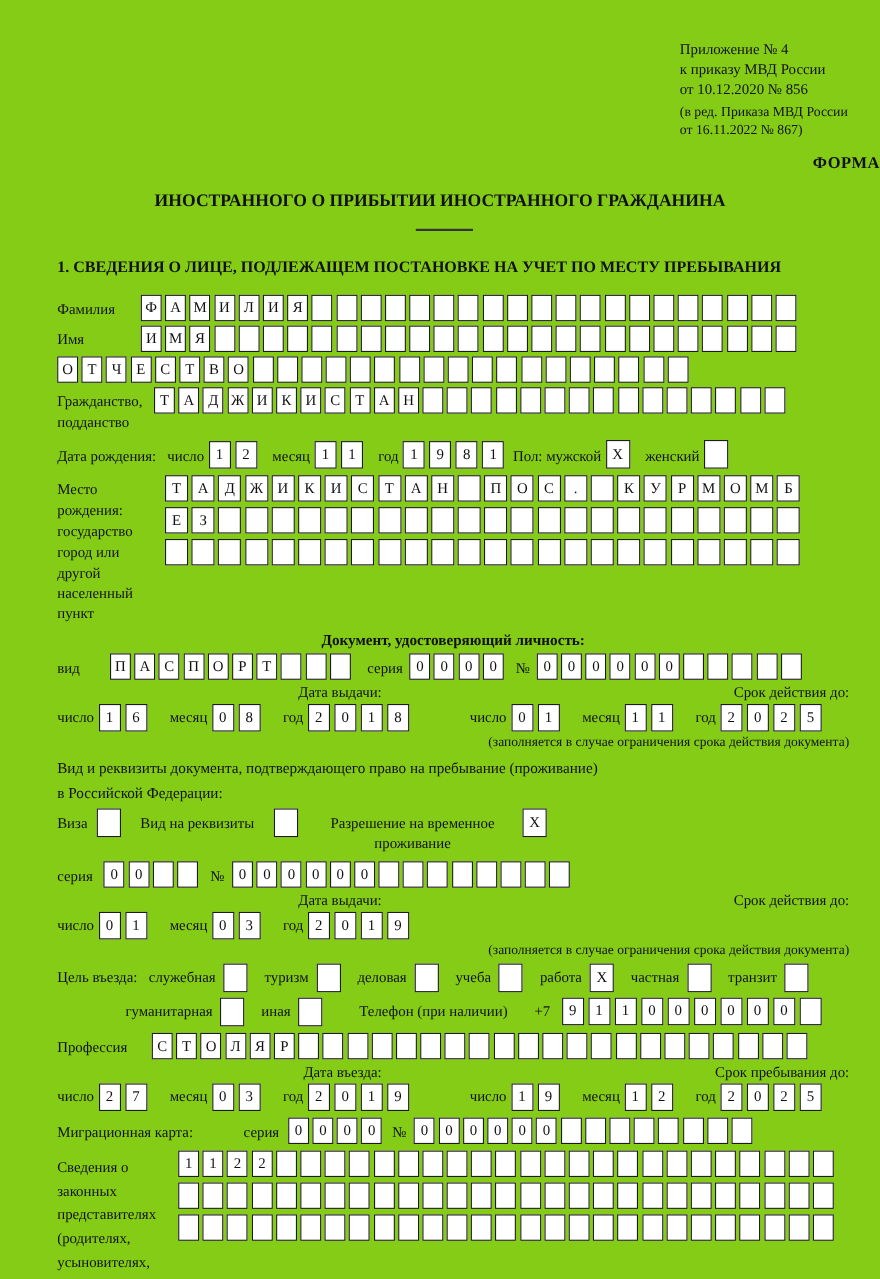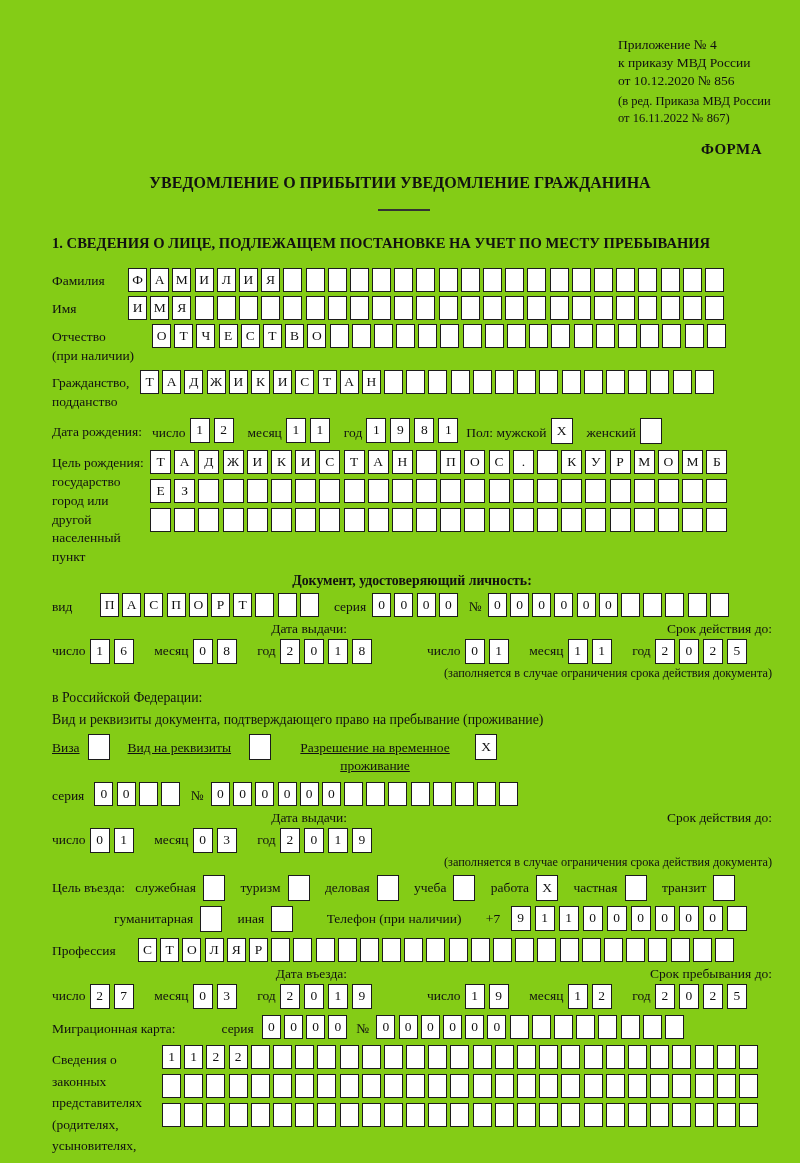--- a/index.html
+++ b/index.html
@@ -5,21 +5,21 @@
   * { box-sizing: border-box; margin: 0; padding: 0; }
   body { background: #888; font-family: "Liberation Serif", serif; color: #111; }
   .page {
     position: relative; width: 800px; height: 1163px; margin: 0 auto;
     background: #84cc16; overflow: hidden;
     font-family: "Liberation Serif", serif;
   }
   
   .annex { margin: 36px 20px 0 618px; font-size: 13.5px; line-height: 1.32; }
   .annex .amend { font-size: 12.5px; margin-top: 4px; line-height: 1.3; }
-  .forma { text-align: right; padding-right: 38px; margin-top: 15px; font-weight: bold; font-size: 15px; letter-spacing: .5px; }
+  .forma { text-align: right; margin-top: 15px; font-weight: bold; font-size: 15px; letter-spacing: .5px; }
   .title { text-align: center; margin-top: 13px; font-weight: bold; font-size: 16px; line-height: 1.45; }
   .blank-line { display: inline-block; width: 52px; border-bottom: 2px solid #333; margin-left: 8px; vertical-align: baseline; }
   .section-heading { margin: 18px 28px 0 52px; font-weight: bold; font-size: 14.6px; }
 
   
   .fbody { margin: 0 28px 0 52px; font-size: 13.5px; }
   .frow { display: flex; align-items: flex-start; margin-top: 4px; }
   .flabel { padding-top: 4px; flex-shrink: 0; line-height: 1.4; }
   .w76 { width: 76px; } .w100 { width: 100px; } .w88 { width: 88px; }
   .w98 { width: 98px; } .w48 { width: 48px; } .w86 { width: 86px; } .w104 { width: 104px; }
@@ -48,21 +48,21 @@
   .dateheading { text-align: right; font-size: 13.5px; }
   .datecol-l .dateheading { padding-right: 80px; }
   .daterow { margin-top: 2px; white-space: nowrap; }
   .dlabel { display: inline-block; margin-right: 4px; font-size: 13.5px; vertical-align: top; padding-top: 4px; }
   .dgap { display: inline-block; width: 10px; }
   .note { text-align: right; font-size: 12.3px; margin-top: 2px; }
 
   .plain { line-height: 1.55; margin-top: 6px; font-size: 13.8px; }
 
   .cbrow { display: flex; align-items: flex-start; margin-top: 4px; }
-  .cbitem { display: flex; align-items: flex-start; text-decoration: underline; }
+  .cbitem { display: flex; align-items: flex-start; }
   .cblabel { padding-top: 5px; line-height: 1.3; }
   .cblabel.centered { text-align: center; }
   .gap8 { width: 8px; flex-shrink: 0; } .gap14 { width: 14px; flex-shrink: 0; } .gap18 { width: 18px; flex-shrink: 0; }
 
   .inlinerow { margin-top: 5px; white-space: nowrap; }
   .inlinerow .ilabel { display: inline-block; vertical-align: top; padding-top: 5px; margin-right: 7px; }
   .inlinerow .checkbox { margin-right: 12px; }
 </style>
 </head>
 <body>
@@ -75,43 +75,39 @@
     <div>от 10.12.2020 № 856</div>
     <div class="amend">
       <div>(в ред. Приказа МВД России</div>
       <div>от 16.11.2022 № 867)</div>
     </div>
   </div>
 
   <div class="forma">ФОРМА</div>
 
   <div class="title">
-    <div>УВЕДОМЛЕНИЕ О ПРИБЫТИИ УВЕДОМЛЕНИЕ ГРАЖДАНИНА</div>
+    <div>ИНОСТРАННОГО О ПРИБЫТИИ ИНОСТРАННОГО ГРАЖДАНИНА</div>
     <div><span class="blank-line"></span></div>
   </div>
 
   <div class="section-heading">1. СВЕДЕНИЯ О ЛИЦЕ, ПОДЛЕЖАЩЕМ ПОСТАНОВКЕ НА УЧЕТ ПО МЕСТУ ПРЕБЫВАНИЯ</div>
 
   <div class="fbody">
 
     <div class="frow" style="margin-top:16px;">
       <span class="flabel w76">Фамилия</span>
       <span class="cells"><span class="cell">Ф</span><span class="cell">А</span><span class="cell">М</span><span class="cell">И</span><span class="cell">Л</span><span class="cell">И</span><span class="cell">Я</span><span class="cell"></span><span class="cell"></span><span class="cell"></span><span class="cell"></span><span class="cell"></span><span class="cell"></span><span class="cell"></span><span class="cell"></span><span class="cell"></span><span class="cell"></span><span class="cell"></span><span class="cell"></span><span class="cell"></span><span class="cell"></span><span class="cell"></span><span class="cell"></span><span class="cell"></span><span class="cell"></span><span class="cell"></span><span class="cell"></span></span>
     </div>
 
     <div class="frow">
       <span class="flabel w76">Имя</span>
       <span class="cells"><span class="cell">И</span><span class="cell">М</span><span class="cell">Я</span><span class="cell"></span><span class="cell"></span><span class="cell"></span><span class="cell"></span><span class="cell"></span><span class="cell"></span><span class="cell"></span><span class="cell"></span><span class="cell"></span><span class="cell"></span><span class="cell"></span><span class="cell"></span><span class="cell"></span><span class="cell"></span><span class="cell"></span><span class="cell"></span><span class="cell"></span><span class="cell"></span><span class="cell"></span><span class="cell"></span><span class="cell"></span><span class="cell"></span><span class="cell"></span><span class="cell"></span></span>
     </div>
 
     <div class="frow">
-      <span class="flabel w100">
-        <span>Отчество</span><br>
-        <span>(при наличии)</span>
-      </span>
       <span class="cells"><span class="cell">О</span><span class="cell">Т</span><span class="cell">Ч</span><span class="cell">Е</span><span class="cell">С</span><span class="cell">Т</span><span class="cell">В</span><span class="cell">О</span><span class="cell"></span><span class="cell"></span><span class="cell"></span><span class="cell"></span><span class="cell"></span><span class="cell"></span><span class="cell"></span><span class="cell"></span><span class="cell"></span><span class="cell"></span><span class="cell"></span><span class="cell"></span><span class="cell"></span><span class="cell"></span><span class="cell"></span><span class="cell"></span><span class="cell"></span><span class="cell"></span></span>
     </div>
 
     <div class="frow">
       <span class="flabel w88">
         <span>Гражданство,</span><br>
         <span>подданство</span>
       </span>
       <span class="cells"><span class="cell">Т</span><span class="cell">А</span><span class="cell">Д</span><span class="cell">Ж</span><span class="cell">И</span><span class="cell">К</span><span class="cell">И</span><span class="cell">С</span><span class="cell">Т</span><span class="cell">А</span><span class="cell">Н</span><span class="cell"></span><span class="cell"></span><span class="cell"></span><span class="cell"></span><span class="cell"></span><span class="cell"></span><span class="cell"></span><span class="cell"></span><span class="cell"></span><span class="cell"></span><span class="cell"></span><span class="cell"></span><span class="cell"></span><span class="cell"></span><span class="cell"></span></span>
     </div>
@@ -127,21 +123,21 @@
       <span class="dlabel">год</span>
       <span class="dcells"><span class="cell">1</span><span class="cell">9</span><span class="cell">8</span><span class="cell">1</span></span>
       <span class="dlabel" style="margin-left:4px;">Пол: мужской</span>
       <span class="checkbox"><span class="cell">X</span></span>
       <span class="dlabel" style="margin-left:14px;">женский</span>
       <span class="checkbox"><span class="cell"></span></span>
     </div>
 
     <div class="frow mt6">
       <span class="flabel w98">
-        <span>Цель рождения:</span><br>
+        <span>Место рождения:</span><br>
         <span>государство</span><br>
         <span>город или другой</span><br>
         <span>населенный пункт</span>
       </span>
       <span class="stack wide">
         <span class="cells"><span class="cell">Т</span><span class="cell">А</span><span class="cell">Д</span><span class="cell">Ж</span><span class="cell">И</span><span class="cell">К</span><span class="cell">И</span><span class="cell">С</span><span class="cell">Т</span><span class="cell">А</span><span class="cell">Н</span><span class="cell"></span><span class="cell">П</span><span class="cell">О</span><span class="cell">С</span><span class="cell">.</span><span class="cell"></span><span class="cell">К</span><span class="cell">У</span><span class="cell">Р</span><span class="cell">М</span><span class="cell">О</span><span class="cell">М</span><span class="cell">Б</span></span>
         <span class="cells"><span class="cell">Е</span><span class="cell">З</span><span class="cell"></span><span class="cell"></span><span class="cell"></span><span class="cell"></span><span class="cell"></span><span class="cell"></span><span class="cell"></span><span class="cell"></span><span class="cell"></span><span class="cell"></span><span class="cell"></span><span class="cell"></span><span class="cell"></span><span class="cell"></span><span class="cell"></span><span class="cell"></span><span class="cell"></span><span class="cell"></span><span class="cell"></span><span class="cell"></span><span class="cell"></span><span class="cell"></span></span>
         <span class="cells"><span class="cell"></span><span class="cell"></span><span class="cell"></span><span class="cell"></span><span class="cell"></span><span class="cell"></span><span class="cell"></span><span class="cell"></span><span class="cell"></span><span class="cell"></span><span class="cell"></span><span class="cell"></span><span class="cell"></span><span class="cell"></span><span class="cell"></span><span class="cell"></span><span class="cell"></span><span class="cell"></span><span class="cell"></span><span class="cell"></span><span class="cell"></span><span class="cell"></span><span class="cell"></span><span class="cell"></span></span>
       </span>
     </div>
@@ -177,22 +173,22 @@
             <span class="dlabel">месяц</span><span class="dcells"><span class="cell">1</span><span class="cell">1</span></span>
             <span class="dgap"></span>
             <span class="dlabel">год</span><span class="dcells"><span class="cell">2</span><span class="cell">0</span><span class="cell">2</span><span class="cell">5</span></span>
           </div>
         </div>
       </div>
       <div class="note">(заполняется в случае ограничения срока действия документа)</div>
     </div>
 
     <div class="plain">
+      <div>Вид и реквизиты документа, подтверждающего право на пребывание (проживание)</div>
       <div>в Российской Федерации:</div>
-      <div>Вид и реквизиты документа, подтверждающего право на пребывание (проживание)</div>
     </div>
 
     <div class="cbrow">
       <div class="cbitem">
         <span class="cblabel">Виза</span>
         <span class="gap8"></span>
         <span class="checkbox"><span class="cell"></span></span>
       </div>
       <span class="gap18"></span>
       <div class="cbitem">

